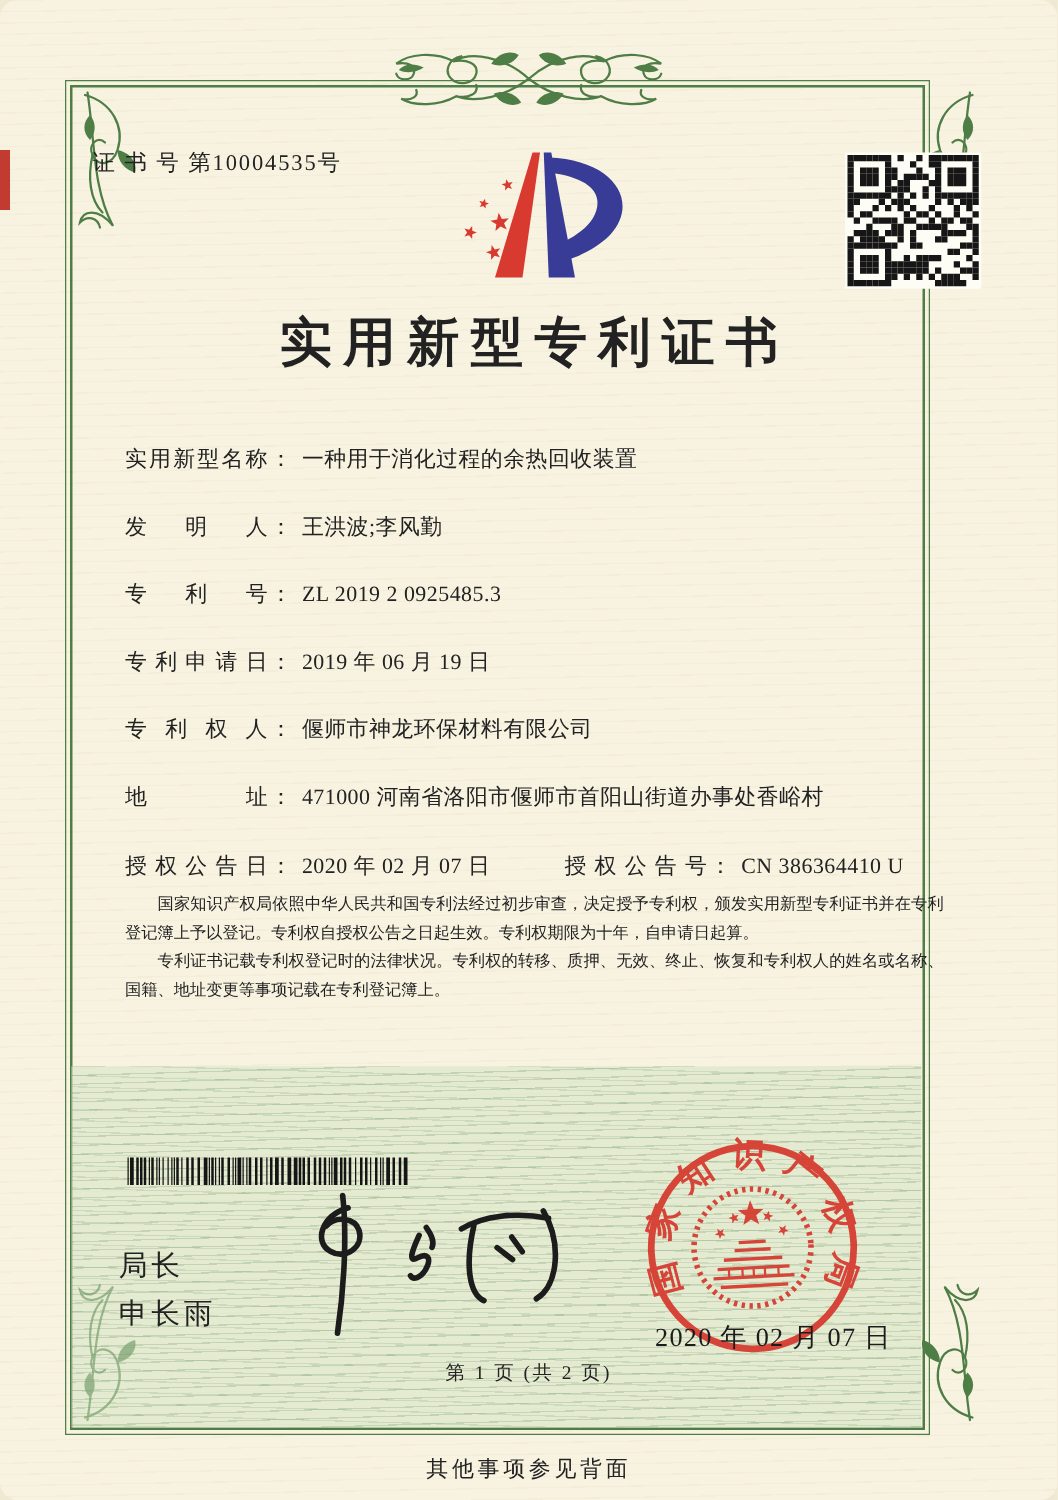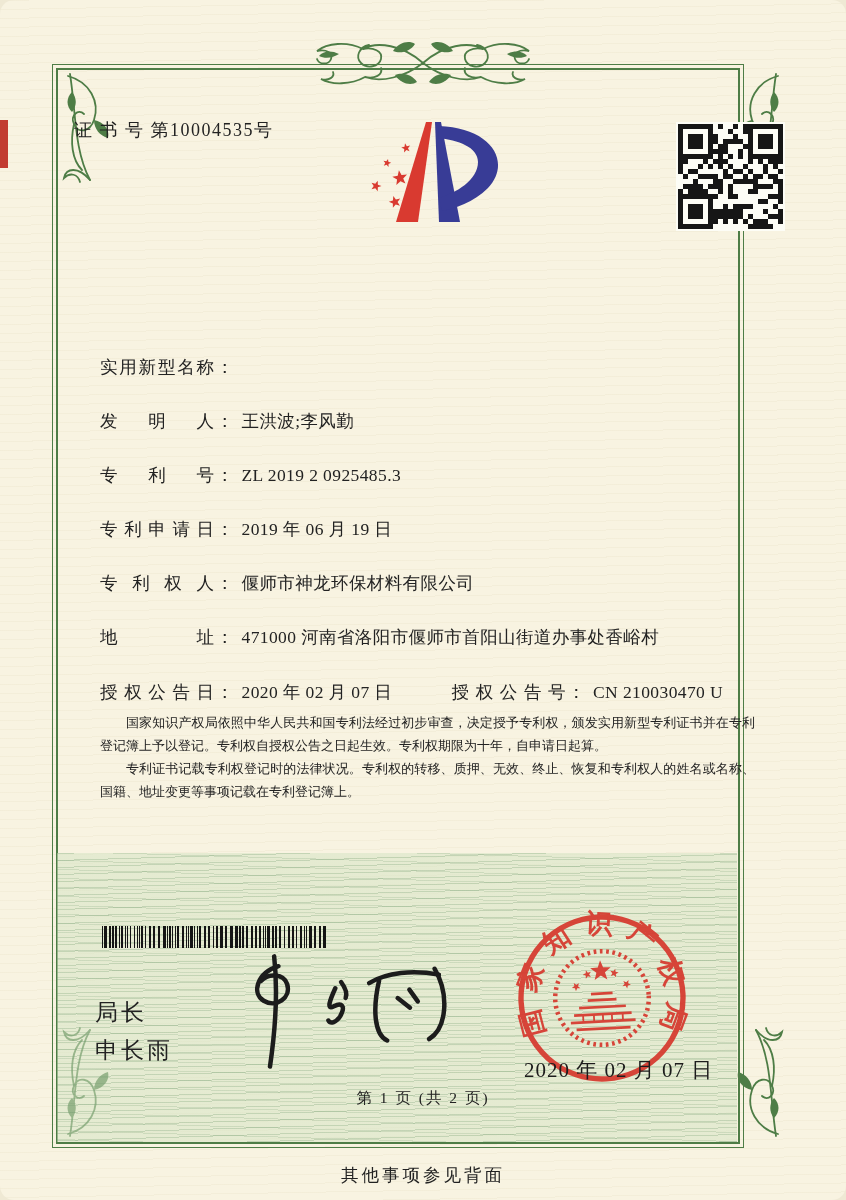--- a/index.html
+++ b/index.html
@@ -600,32 +600,34 @@
       <div class="q"></div>
       <div class="q qd"></div>
       <div class="q qd"></div>
       <div class="q qd"></div>
       <div class="q qd"></div>
       <div class="q qd"></div>
       <div class="q"></div>
       <div class="q"></div>
     </div>
 
+  <h1 class="title">实用新型专利证书</h1>
 
   <div class="fields">
     <div class="frow">
       <span class="flabel">
           <span>实</span>
           <span>用</span>
           <span>新</span>
           <span>型</span>
           <span>名</span>
           <span>称</span>
         </span>
         <span class="fcolon">：</span>
+        <span class="fvalue">一种用于消化过程的余热回收装置</span>
     </div>
     <div class="frow">
       <span class="flabel">
           <span>发</span>
           <span>明</span>
           <span>人</span>
         </span>
         <span class="fcolon">：</span>
         <span class="fvalue">王洪波;李风勤</span>
     </div>
@@ -678,21 +680,21 @@
         <span class="fcolon">：</span>
         <span class="fvalue gdate">2020 年 02 月 07 日</span>
         <span class="flabel glabel2">
           <span>授</span>
           <span>权</span>
           <span>公</span>
           <span>告</span>
           <span>号</span>
         </span>
         <span class="fcolon">：</span>
-        <span class="fvalue">CN 210030470 U</span>
+        <span class="fvalue">CN 386364410 U</span>
     </div>
   </div>
 
   <div class="bodytxt">
     <p>国家知识产权局依照中华人民共和国专利法经过初步审查，决定授予专利权，颁发实用新型专利证书并在专利登记簿上予以登记。专利权自授权公告之日起生效。专利权期限为十年，自申请日起算。</p>
     <p>专利证书记载专利权登记时的法律状况。专利权的转移、质押、无效、终止、恢复和专利权人的姓名或名称、国籍、地址变更等事项记载在专利登记簿上。</p>
   </div>
 
   <div class="barcode" id="barcode"><span class="bar" style="width: 1px; margin-right: 1px;"></span><span class="bar" style="width: 3px; margin-right: 2px;"></span><span class="bar" style="width: 2px; margin-right: 1px;"></span><span class="bar" style="width: 2px; margin-right: 1px;"></span><span class="bar" style="width: 2px; margin-right: 2px;"></span><span class="bar" style="width: 1px; margin-right: 1px;"></span><span class="bar" style="width: 2px; margin-right: 2px;"></span><span class="bar" style="width: 1px; margin-right: 1px;"></span><span class="bar" style="width: 1px; margin-right: 2px;"></span><span class="bar" style="width: 1px; margin-right: 3px;"></span><span class="bar" style="width: 1px; margin-right: 2px;"></span><span class="bar" style="width: 1px; margin-right: 1px;"></span><span class="bar" style="width: 1px; margin-right: 1px;"></span><span class="bar" style="width: 2px; margin-right: 2px;"></span><span class="bar" style="width: 1px; margin-right: 3px;"></span><span class="bar" style="width: 2px; margin-right: 2px;"></span><span class="bar" style="width: 2px; margin-right: 3px;"></span><span class="bar" style="width: 2px; margin-right: 3px;"></span><span class="bar" style="width: 3px; margin-right: 1px;"></span><span class="bar" style="width: 1px; margin-right: 1px;"></span><span class="bar" style="width: 2px; margin-right: 1px;"></span><span class="bar" style="width: 1px; margin-right: 2px;"></span><span class="bar" style="width: 1px; margin-right: 1px;"></span><span class="bar" style="width: 2px; margin-right: 3px;"></span><span class="bar" style="width: 2px; margin-right: 2px;"></span><span class="bar" style="width: 1px; margin-right: 1px;"></span><span class="bar" style="width: 1px; margin-right: 1px;"></span><span class="bar" style="width: 3px; margin-right: 1px;"></span><span class="bar" style="width: 1px; margin-right: 2px;"></span><span class="bar" style="width: 1px; margin-right: 1px;"></span><span class="bar" style="width: 2px; margin-right: 3px;"></span><span class="bar" style="width: 2px; margin-right: 2px;"></span><span class="bar" style="width: 2px; margin-right: 3px;"></span><span class="bar" style="width: 1px; margin-right: 2px;"></span><span class="bar" style="width: 2px; margin-right: 2px;"></span><span class="bar" style="width: 3px; margin-right: 2px;"></span><span class="bar" style="width: 2px; margin-right: 3px;"></span><span class="bar" style="width: 3px; margin-right: 2px;"></span><span class="bar" style="width: 3px; margin-right: 1px;"></span><span class="bar" style="width: 2px; margin-right: 1px;"></span><span class="bar" style="width: 2px; margin-right: 2px;"></span><span class="bar" style="width: 2px; margin-right: 3px;"></span><span class="bar" style="width: 2px; margin-right: 2px;"></span><span class="bar" style="width: 2px; margin-right: 2px;"></span><span class="bar" style="width: 2px; margin-right: 2px;"></span><span class="bar" style="width: 1px; margin-right: 1px;"></span><span class="bar" style="width: 1px; margin-right: 1px;"></span><span class="bar" style="width: 3px; margin-right: 2px;"></span><span class="bar" style="width: 2px; margin-right: 1px;"></span><span class="bar" style="width: 2px; margin-right: 2px;"></span><span class="bar" style="width: 2px; margin-right: 3px;"></span><span class="bar" style="width: 1px; margin-right: 3px;"></span><span class="bar" style="width: 2px; margin-right: 2px;"></span><span class="bar" style="width: 2px; margin-right: 2px;"></span><span class="bar" style="width: 1px; margin-right: 3px;"></span><span class="bar" style="width: 2px; margin-right: 2px;"></span><span class="bar" style="width: 1px; margin-right: 1px;"></span><span class="bar" style="width: 1px; margin-right: 2px;"></span><span class="bar" style="width: 3px; margin-right: 2px;"></span><span class="bar" style="width: 2px; margin-right: 3px;"></span><span class="bar" style="width: 2px; margin-right: 2px;"></span><span class="bar" style="width: 3px; margin-right: 2px;"></span></div>
 

